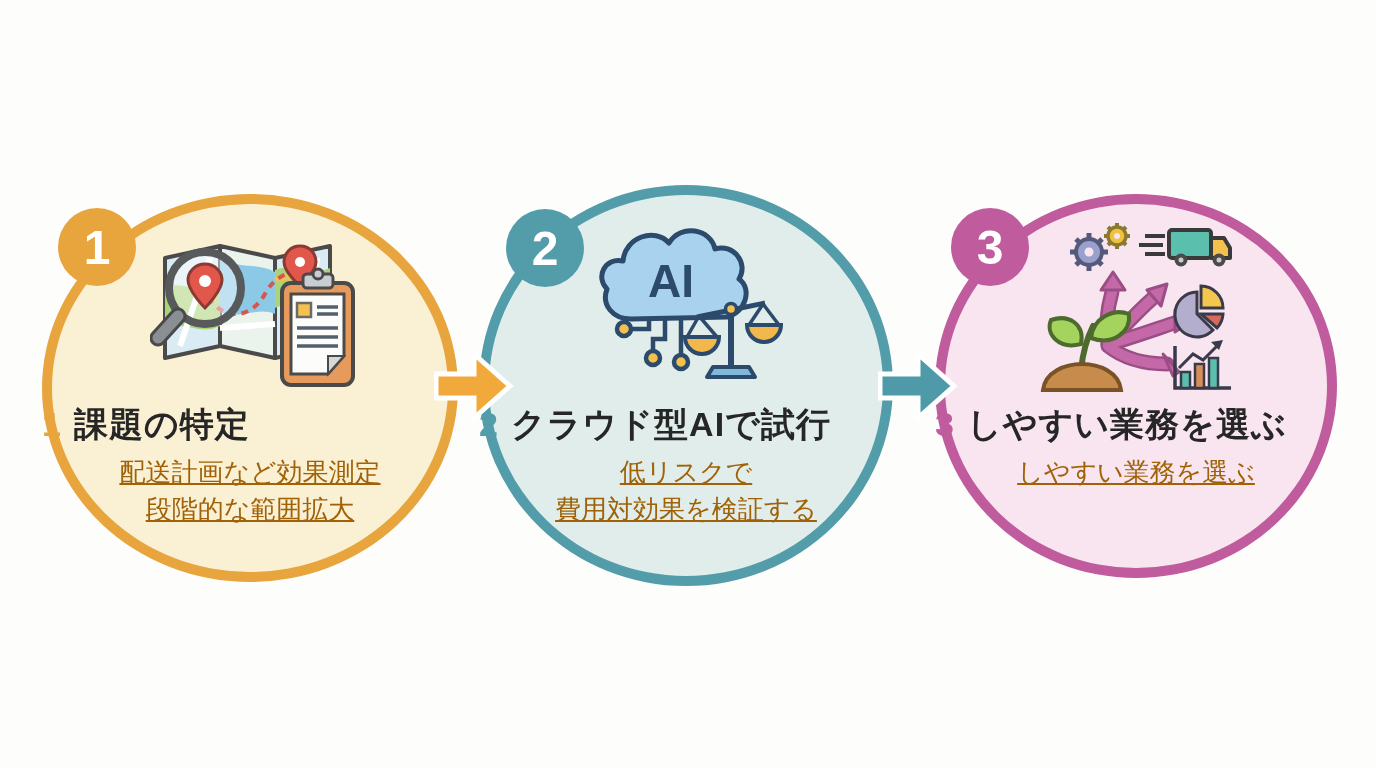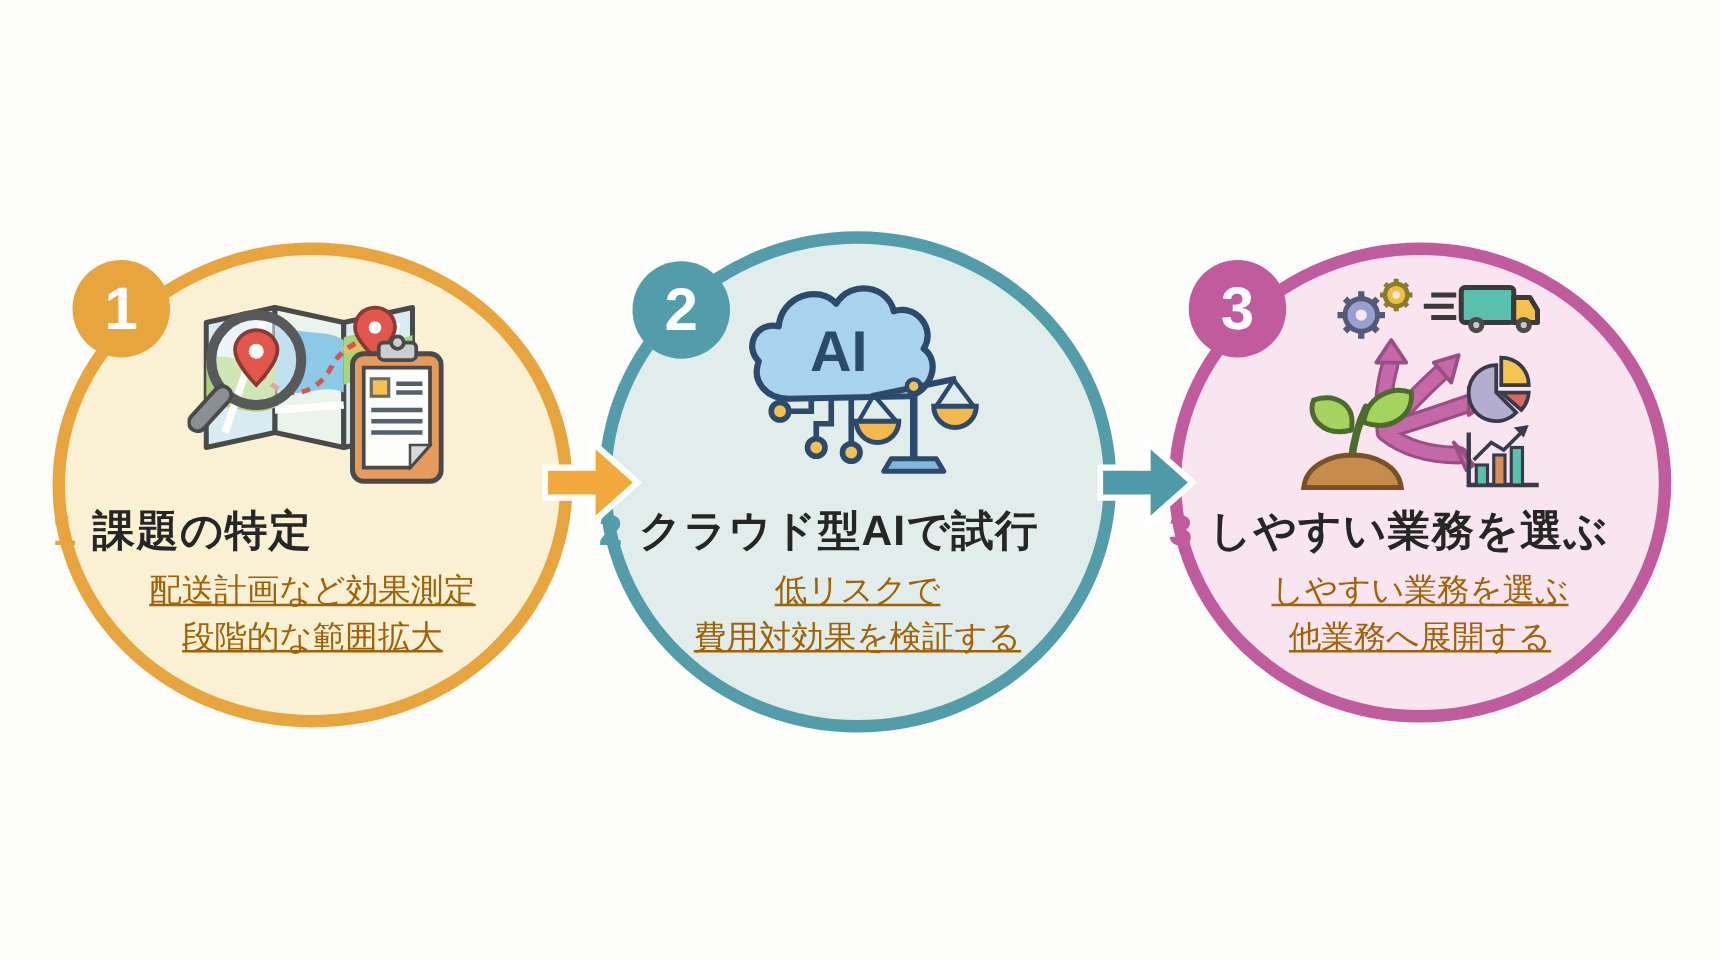--- a/index.html
+++ b/index.html
@@ -235,21 +235,20 @@
         <rect x="168" y="144" width="9" height="24" fill="#D98E5A" stroke="#3A3A4A" stroke-width="2.5"></rect>
         <rect x="182" y="138" width="9" height="30" fill="#5BBFAD" stroke="#3A3A4A" stroke-width="2.5"></rect>
         <path d="M152,148 L166,134 L176,140 L192,124" fill="none" stroke="#3A3A4A" stroke-width="3"></path>
         <polygon points="196,120 184,122 192,130" fill="#3A3A4A"></polygon>
       </g>
     </svg>
 
     <h2 class="title"><span class="num">3</span><span>しやすい業務を選ぶ</span></h2>
     <p class="subtitle">
       <span>しやすい業務を選ぶ</span>
-      <span>他業務へ展開する</span>
     </p>
   </section>
 
   <svg class="arrow arrow1" width="80" height="80" viewBox="0 0 80 80">
     <polygon points="2,28 40,28 40,8 76,40 40,72 40,52 2,52"></polygon>
   </svg>
   <svg class="arrow arrow2" width="80" height="80" viewBox="0 0 80 80">
     <polygon points="2,28 40,28 40,8 76,40 40,72 40,52 2,52"></polygon>
   </svg>
 

